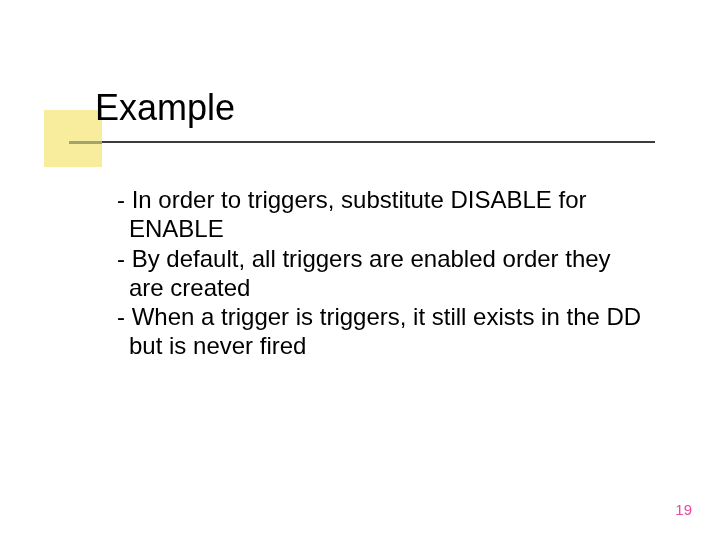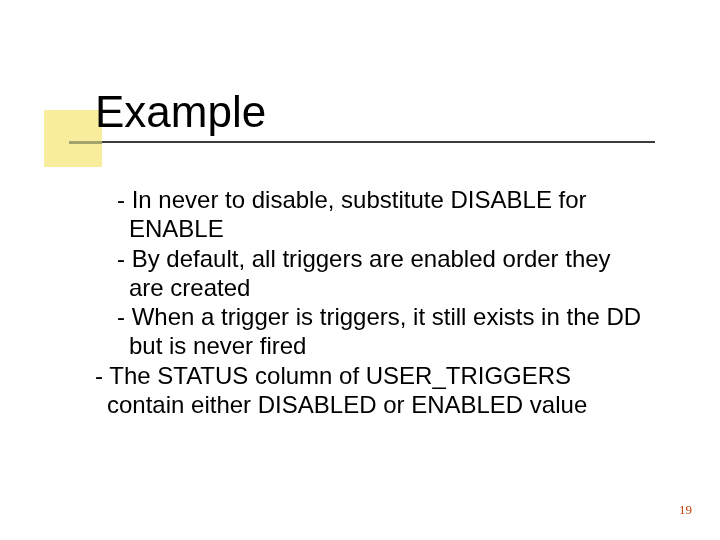--- a/index.html
+++ b/index.html
@@ -26,21 +26,21 @@
     background: #f7ed9d;
     z-index: 1;
   }
   .title-wrap {
     position: absolute;
     left: 95px;
     top: 89px;
     z-index: 2;
   }
   .title {
-    font-size: 44px;
+    font-size: 36px;
     font-weight: 400;
     color: #000000;
     line-height: 1.05;
     letter-spacing: 0px;
   }
   .title-rule {
     position: absolute;
     left: 95px;
     top: 141px;
     width: 560px;
@@ -76,41 +76,40 @@
   }
   .body .item.outdent {
     padding-left: 0px;
     text-indent: -12px;
     margin-left: 0px;
   }
   .pagenum {
     position: absolute;
     right: 28px;
     bottom: 22px;
-    font-size: 13px;
-    font-family: Liberation Serif, serif;
-    color: #c2410c;
+    font-size: 15px;
+    font-family: Liberation Sans, sans-serif;
+    color: #ec4899;
   }
 </style>
 </head>
 <body>
 
 <div class="slide">
 
   <div class="accent-box"></div>
 
   <div class="title-wrap">
     <div class="title">Example</div>
   </div>
 
   <div class="title-rule"></div>
   <div class="accent-bar"></div>
 
   <div class="body">
-    <p class="item indent">- In never to disable, substitute DISABLE for ENABLE</p>
+    <p class="item indent">- In order to triggers, substitute DISABLE for ENABLE</p>
     <p class="item indent">- By default, all triggers are enabled order they are created</p>
     <p class="item indent">- When a trigger is triggers, it still exists in the DD but is never fired</p>
-    <p class="item outdent">- The STATUS column of USER_TRIGGERS contain either DISABLED or ENABLED value</p>
   </div>
 
   <div class="pagenum">19</div>
 
 </div>
 
 </body></html>

